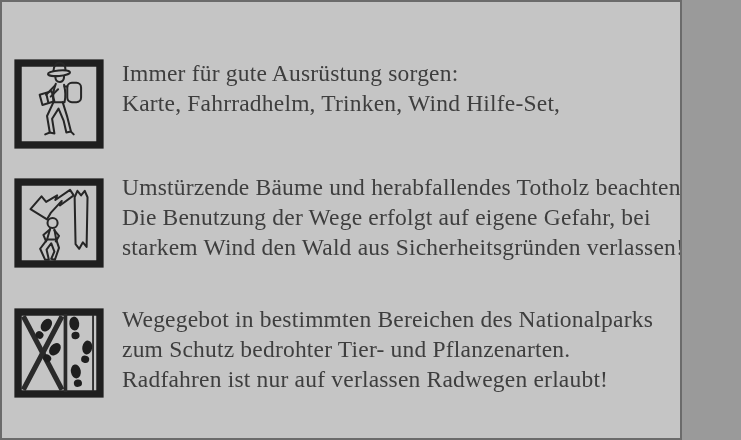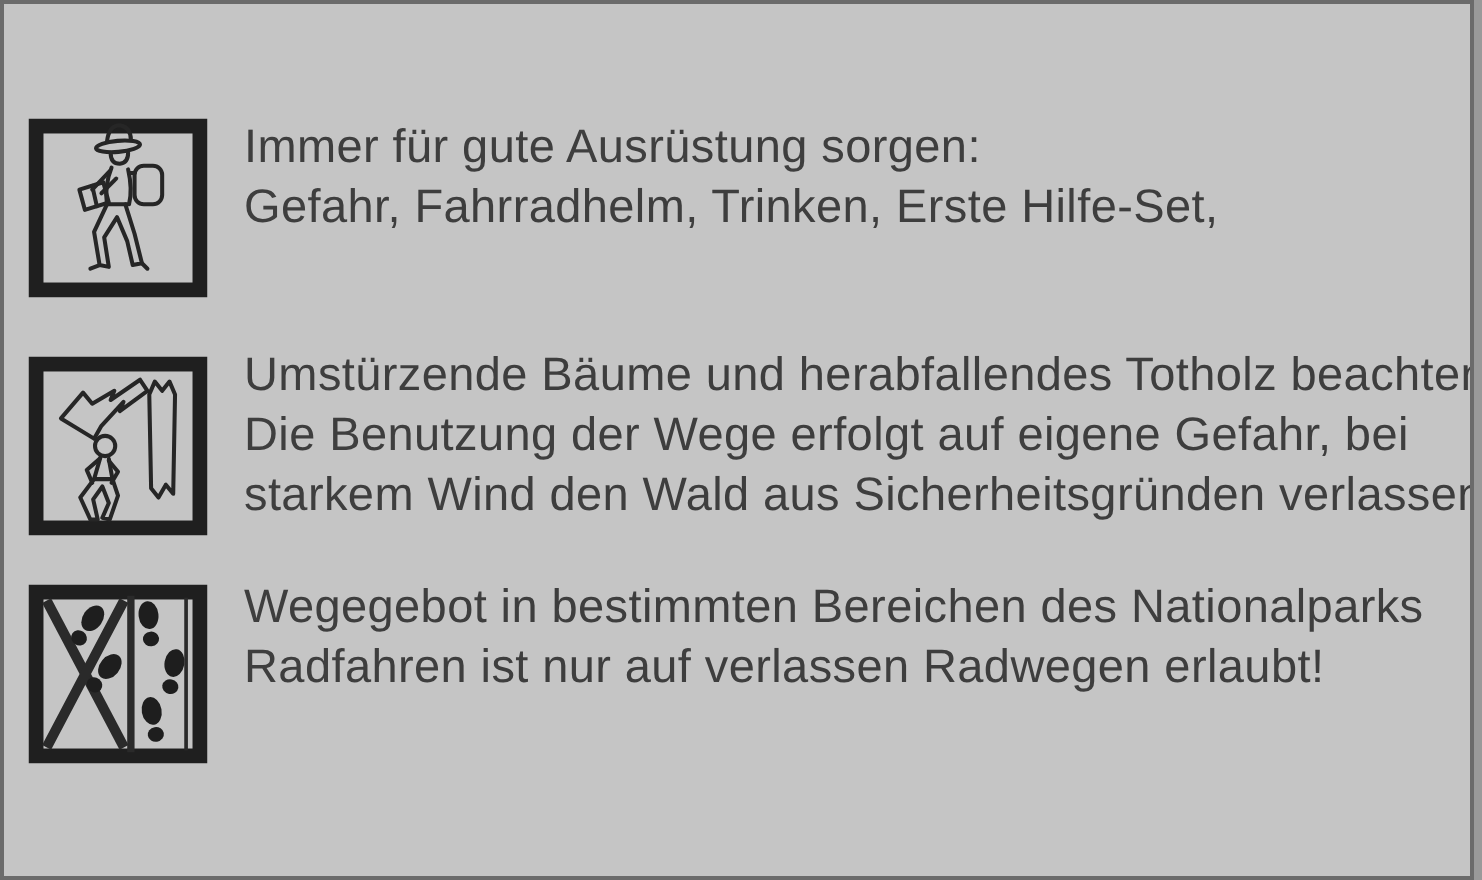--- a/index.html
+++ b/index.html
@@ -1,28 +1,28 @@
 <!DOCTYPE html>
 <html><head>
 <meta charset="utf-8">
 <style>
   html,body { margin:0; padding:0; background:#9a9a9a; }
   .sign {
     position:relative;
-    width:737px; height:440px;
+    width:682px; height:440px;
     box-sizing:border-box;
     background:#c5c5c5;
     border:2px solid #6b6b6b;
     overflow:hidden;
-    font-family:Liberation Sans, sans-serif;
+    font-family:Liberation Serif, serif;
   }
   .row { position:absolute; left:11px; display:flex; align-items:flex-start; }
   .r1 { top:56px; }
   .r2 { top:170px; }
-  .r3 { top:286px; }
+  .r3 { top:302px; }
   .pictogram { width:92px; height:92px; flex:none; }
   .r2 .pictogram { margin-top:5px; }
   .r3 .pictogram { margin-top:3px; }
   .pictogram svg { width:92px; height:92px; display:block; }
   .textblock {
     margin-left:17px;
     color:#3e3e3e;
     font-size:23.5px;
     line-height:30px;
     letter-spacing:0.2px;
@@ -60,21 +60,21 @@
           <path d="M36 38 L38.5 49"></path>
 
           <path d="M44 48 L37 63 L40 81 L45 82 L42.5 66 L49.5 55 L55 68 L58 81 L63 80 L59 64 L54 48"></path>
           <path d="M40 81 L35 83"></path>
           <path d="M63 80 L66 83"></path>
         </g>
       </svg>
     </div>
     <div class="textblock">
       <div>Immer für gute Ausrüstung sorgen:</div>
-      <div>Gefahr, Fahrradhelm, Trinken, Erste Hilfe-Set,</div>
+      <div>Karte, Fahrradhelm, Trinken, Wind Hilfe-Set,</div>
     </div>
   </div>
 
   <div class="row r2">
     <div class="pictogram">
       <svg viewBox="0 0 100 100" xmlns="http://www.w3.org/2000/svg">
         <rect class="ico-border" x="5.5" y="5.5" width="89" height="89"></rect>
         <g class="ico-stroke">
 
           <path d="M67 22 L70 15 L74 20 L78 15 L81 22 L80 76 L76 71 L72 78 L68 73 Z"></path>
@@ -125,17 +125,18 @@
             <ellipse cx="0" cy="9" rx="4.4" ry="4"></ellipse>
         </g>
         <g class="ico-fill" transform="translate(69,74) rotate(-10)">
           <ellipse cx="0" cy="-4" rx="5.4" ry="7.6"></ellipse>
             <ellipse cx="0" cy="9" rx="4.4" ry="4"></ellipse>
         </g>
       </svg>
     </div>
     <div class="textblock">
       <div>Wegegebot in bestimmten Bereichen des Nationalparks</div>
+      <div>zum Schutz bedrohter Tier- und Pflanzenarten.</div>
       <div>Radfahren ist nur auf verlassen Radwegen erlaubt!</div>
     </div>
   </div>
 
 </div>
 
 </body></html>

